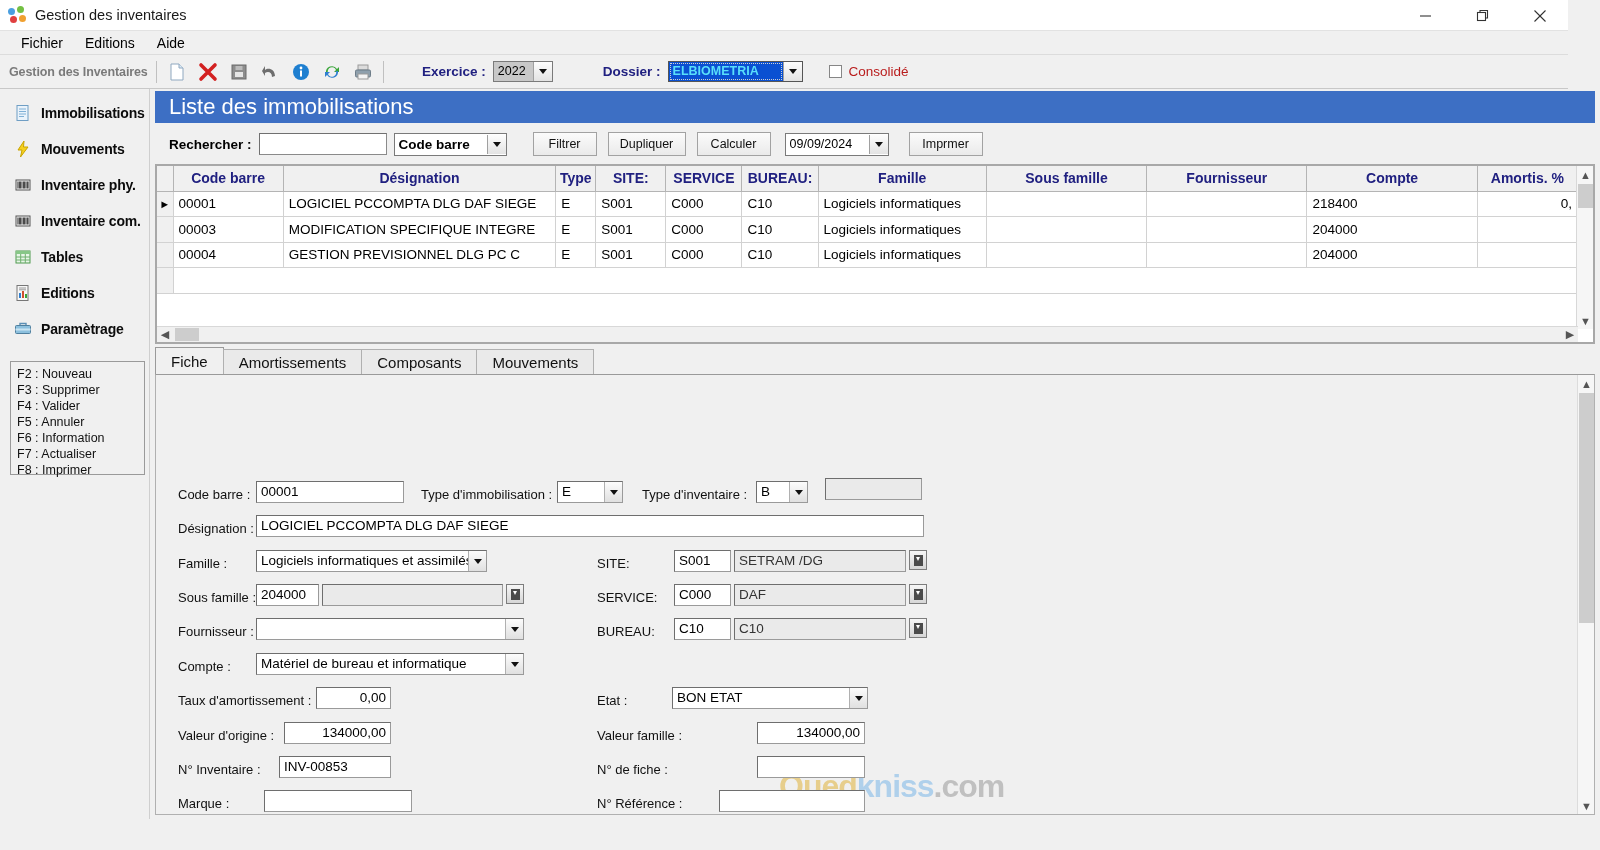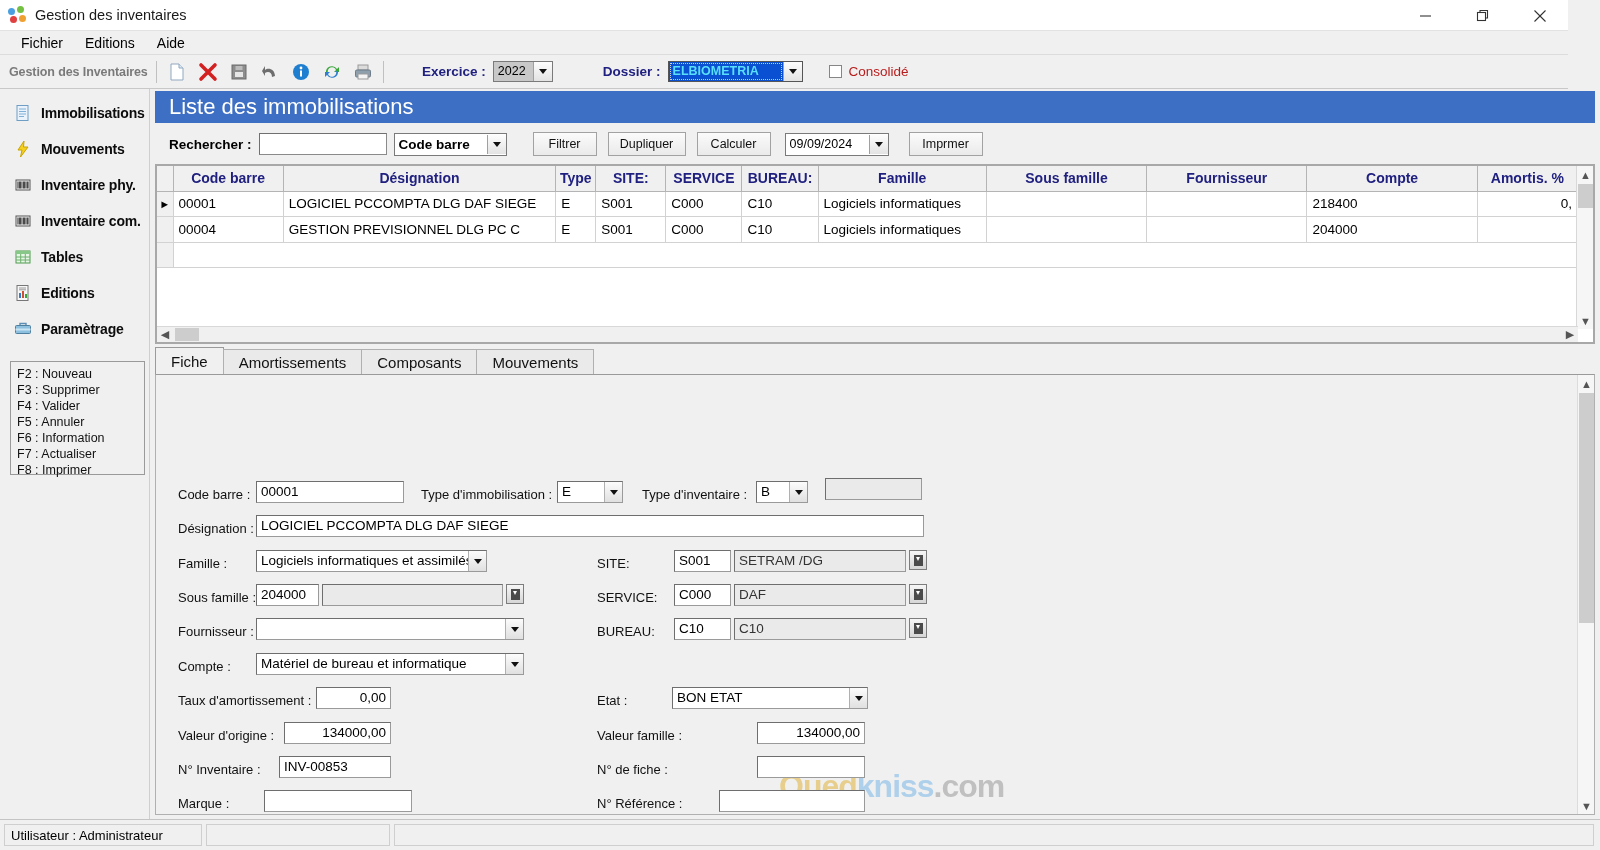--- a/index.html
+++ b/index.html
@@ -526,20 +526,34 @@
               <td>C000</td>
               <td>C10</td>
               <td>Logiciels informatiques</td>
               <td></td>
               <td></td>
               <td>218400</td>
               <td class="num">0,</td>
             </tr>
             <tr>
               <td class="rowhdr"></td>
+              <td>00003</td>
+              <td>MODIFICATION SPECIFIQUE INTEGRE</td>
+              <td>E</td>
+              <td>S001</td>
+              <td>C000</td>
+              <td>C10</td>
+              <td>Logiciels informatiques</td>
+              <td></td>
+              <td></td>
+              <td>204000</td>
+              <td class="num"></td>
+            </tr>
+            <tr>
+              <td class="rowhdr"></td>
               <td>00004</td>
               <td>GESTION PREVISIONNEL DLG PC C</td>
               <td>E</td>
               <td>S001</td>
               <td>C000</td>
               <td>C10</td>
               <td>Logiciels informatiques</td>
               <td></td>
               <td></td>
               <td>204000</td>
@@ -683,19 +697,14 @@
         <div class="form-scroll">
           <div class="sb-btn">▲</div>
           <div class="sb-thumb" style="top:18px;height:230px;"></div>
           <div class="sb-btn" style="position:absolute;bottom:0;">▼</div>
         </div>
       </div>
 
     </div>
   </div>
 
-  <div class="statusbar">
-    <div class="sb-cell" style="width:198px;">Utilisateur : Administrateur</div>
-    <div class="sb-cell" style="width:184px;"></div>
-    <div class="sb-cell" style="width:1200px;"></div>
-  </div>
 
 </div>
 
 </body></html>

